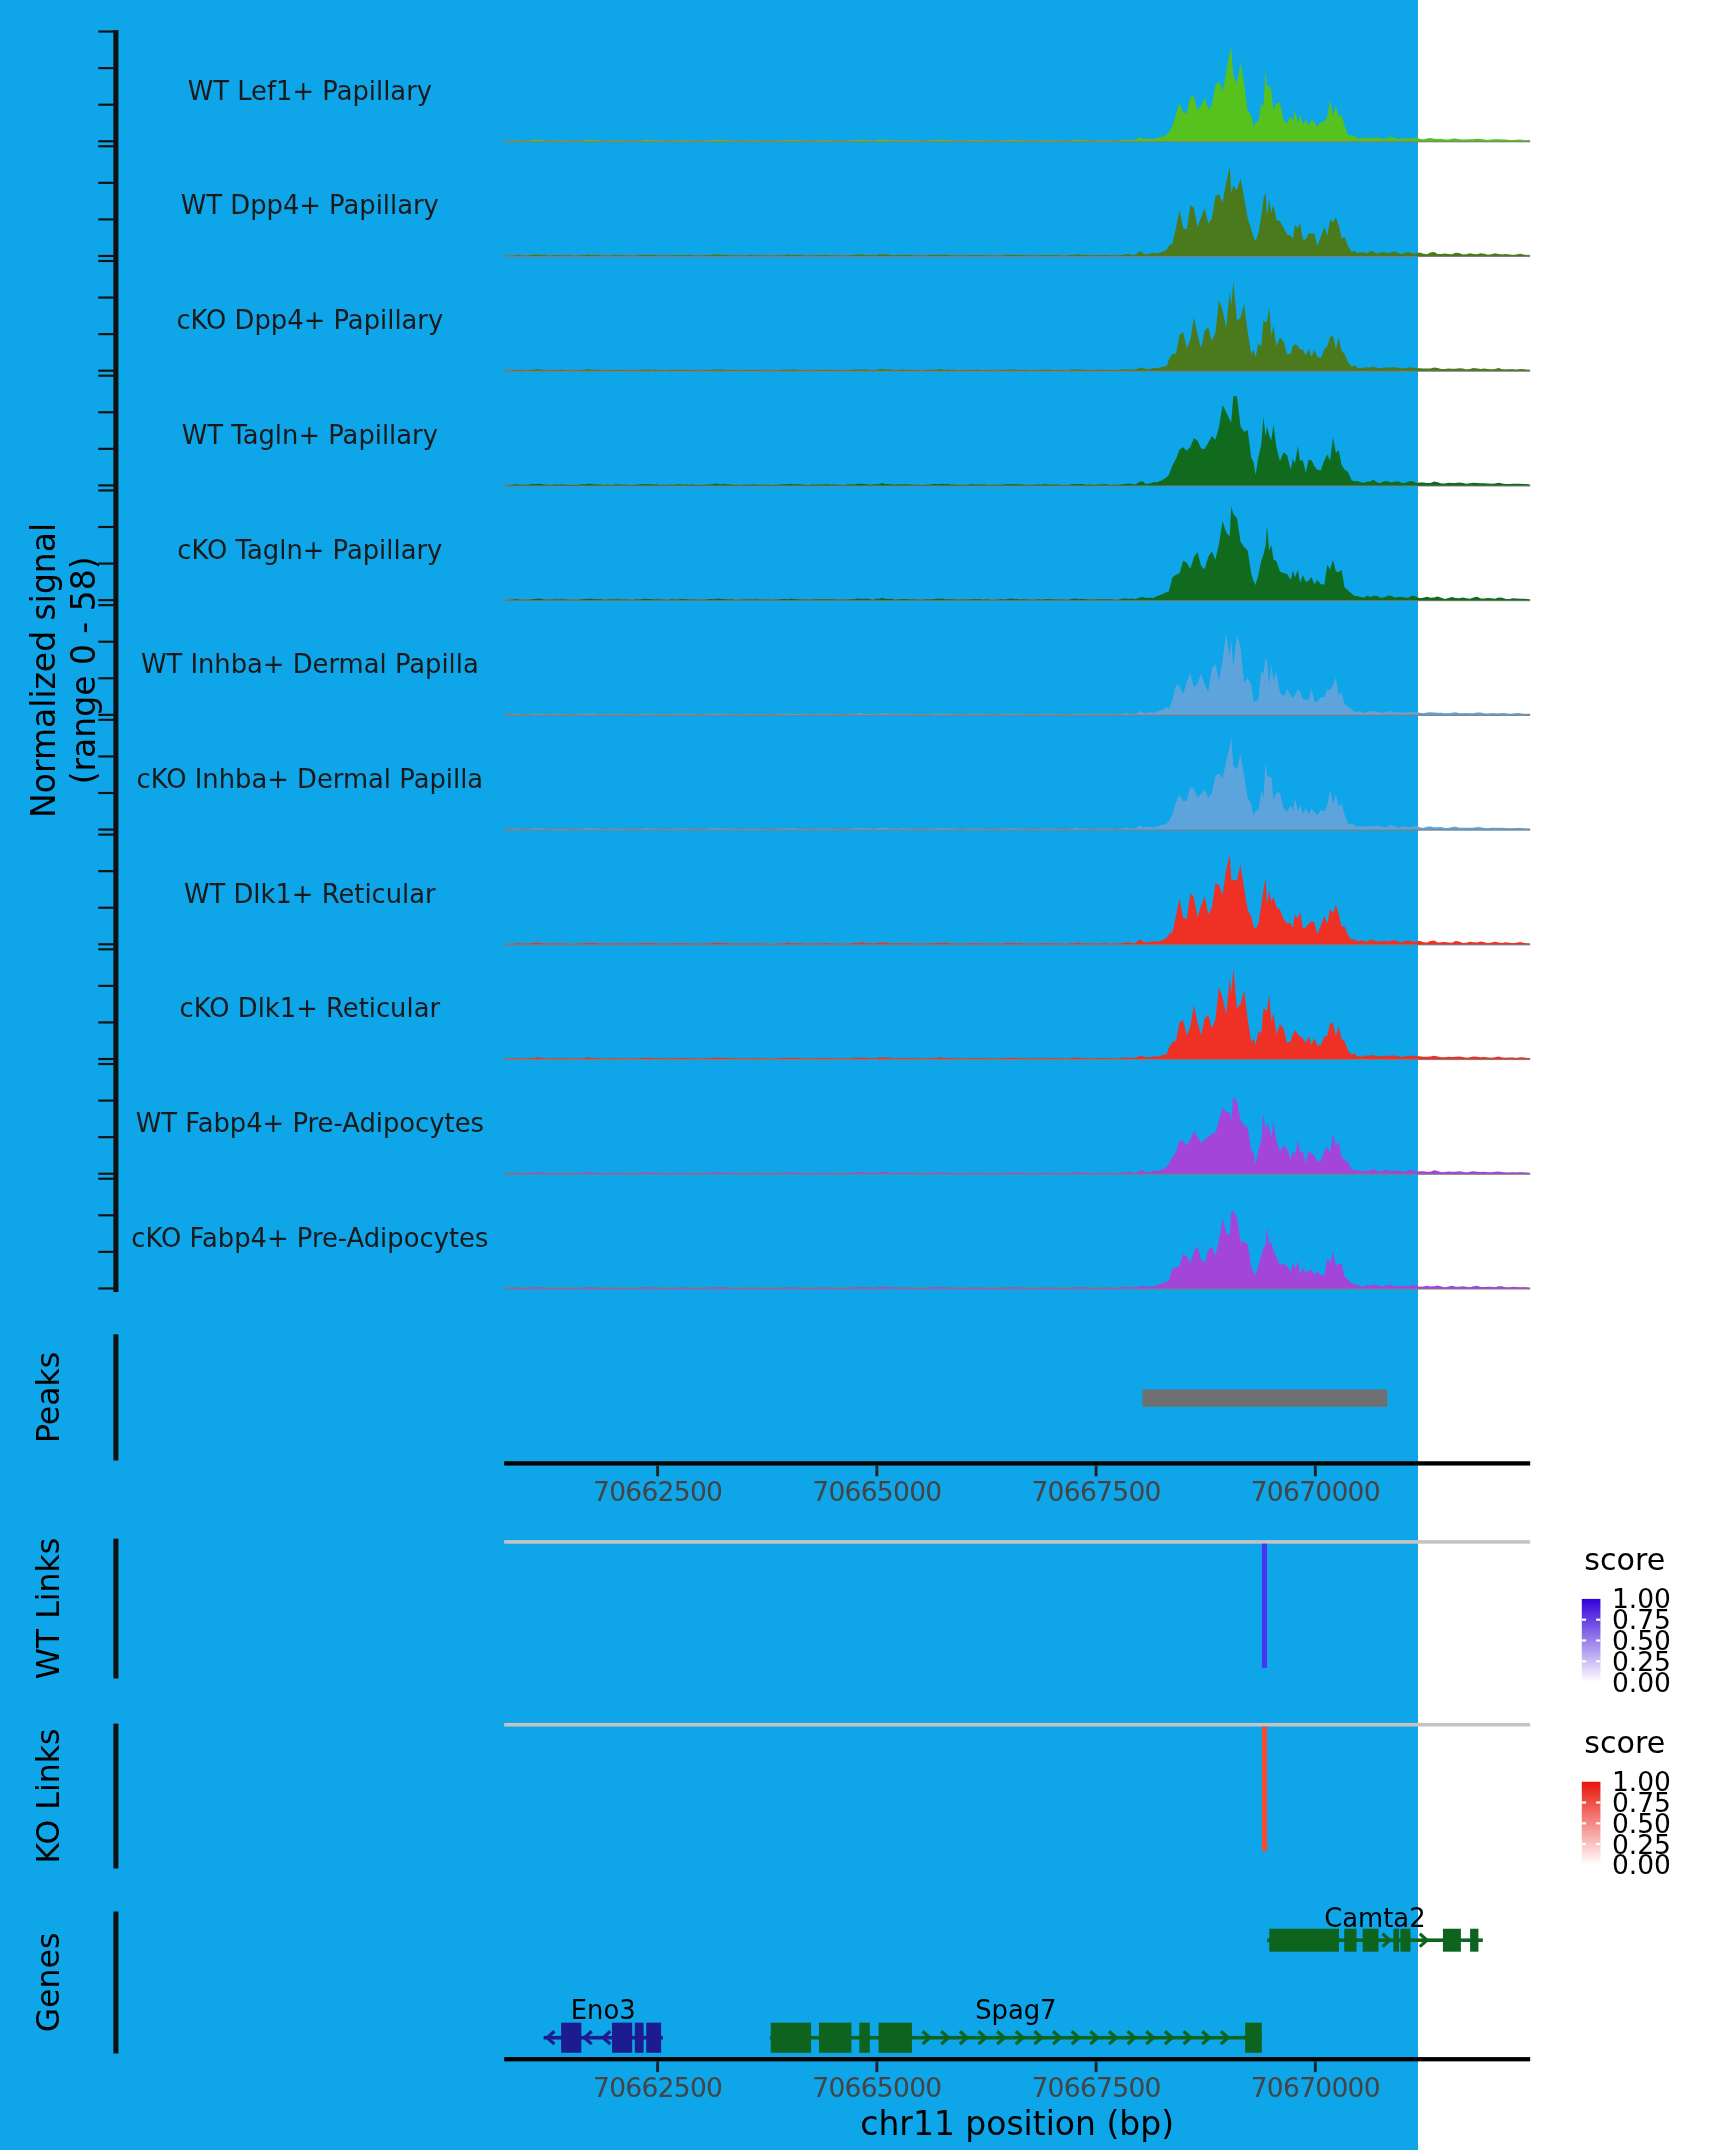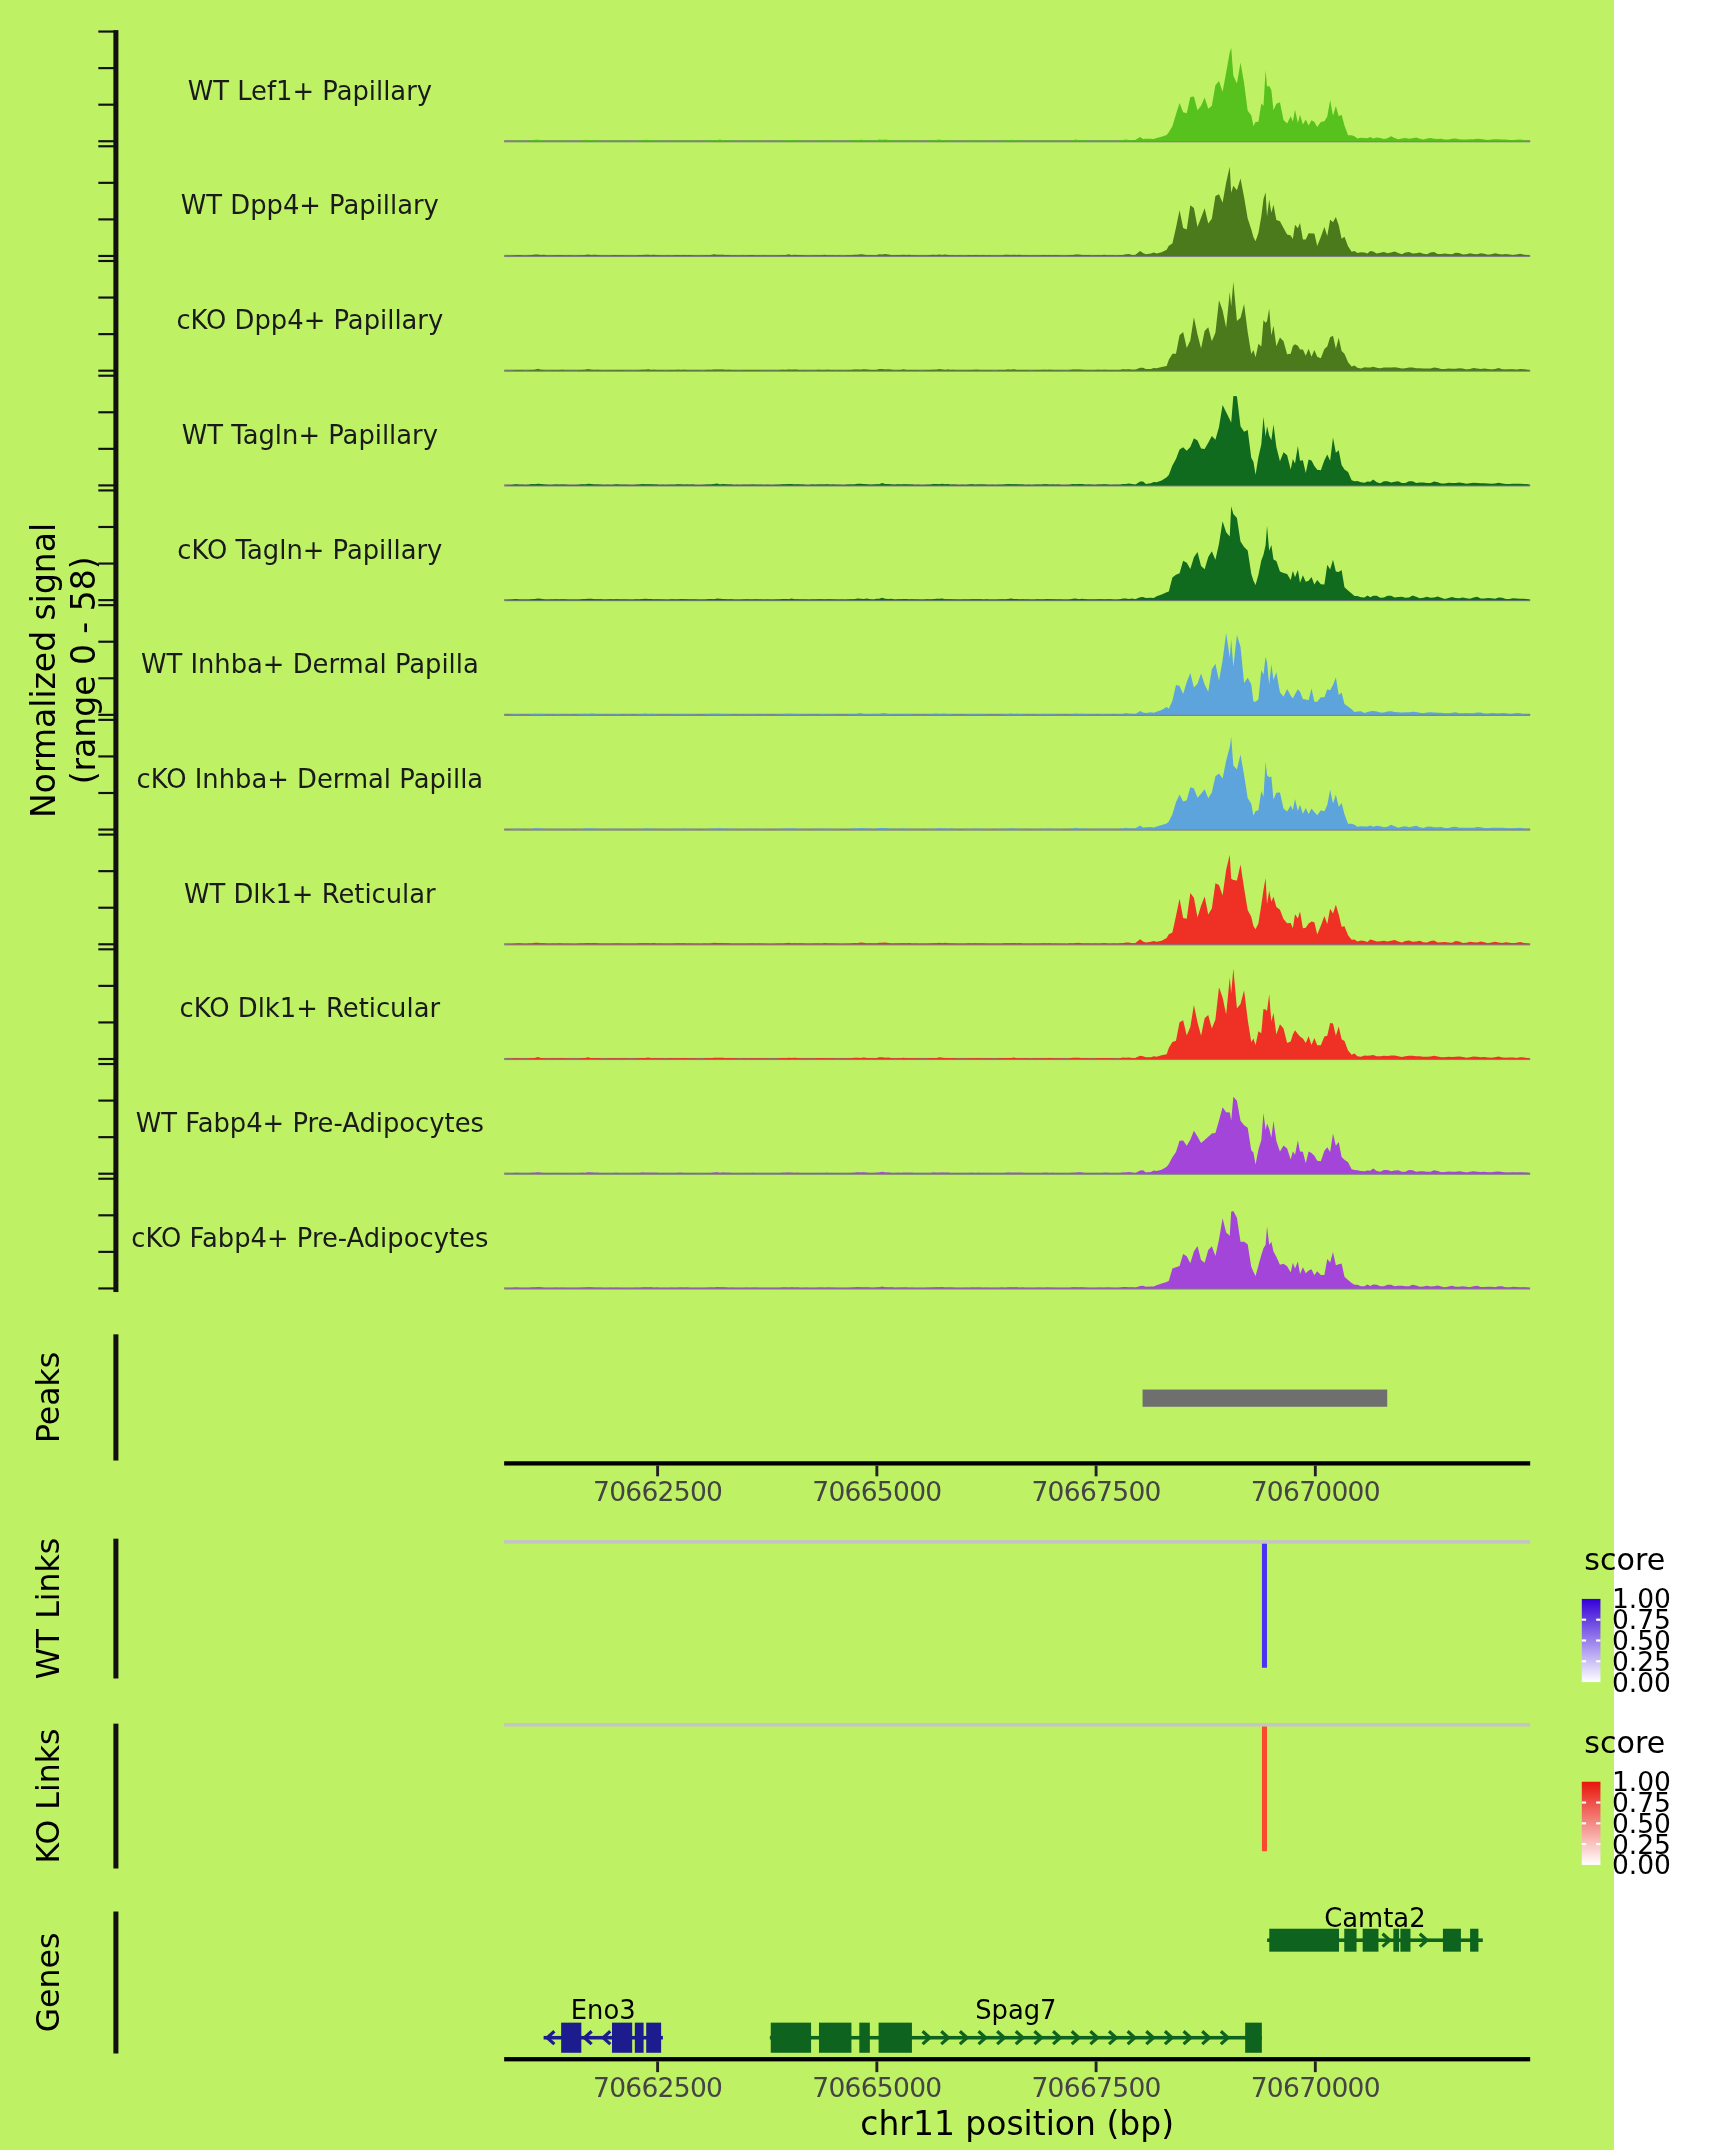--- a/index.html
+++ b/index.html
@@ -1,16 +1,16 @@
 <!DOCTYPE html>
 <html style="font-size:11.5px"><head>
 <meta charset="utf-8">
 <style>
   html,body{margin:0;padding:0;background:#ffffff;}
-  #wrap{width:1614px;height:2151px;background:#bef264;text-align:right;}
+  #wrap{width:1418px;height:2151px;background:#0ea5e9;text-align:right;}
   svg{display:block;}
   svg text{font-family:"DejaVu Sans", sans-serif;}
   .tracklabel{font-size:36px;fill:#1a1a1a;}
   .ylabel{font-size:46px;fill:#000;}
   .seclabel{font-size:44px;fill:#000;}
   .ticklabel{font-size:37px;fill:#444;letter-spacing:-1px;}
   .axtitle{font-size:46px;fill:#000;}
   .scoretitle{font-size:42px;fill:#000;}
   .scorelabel{font-size:37px;fill:#000;dominant-baseline:central;}
   .genelabel{font-size:36px;fill:#000;}

